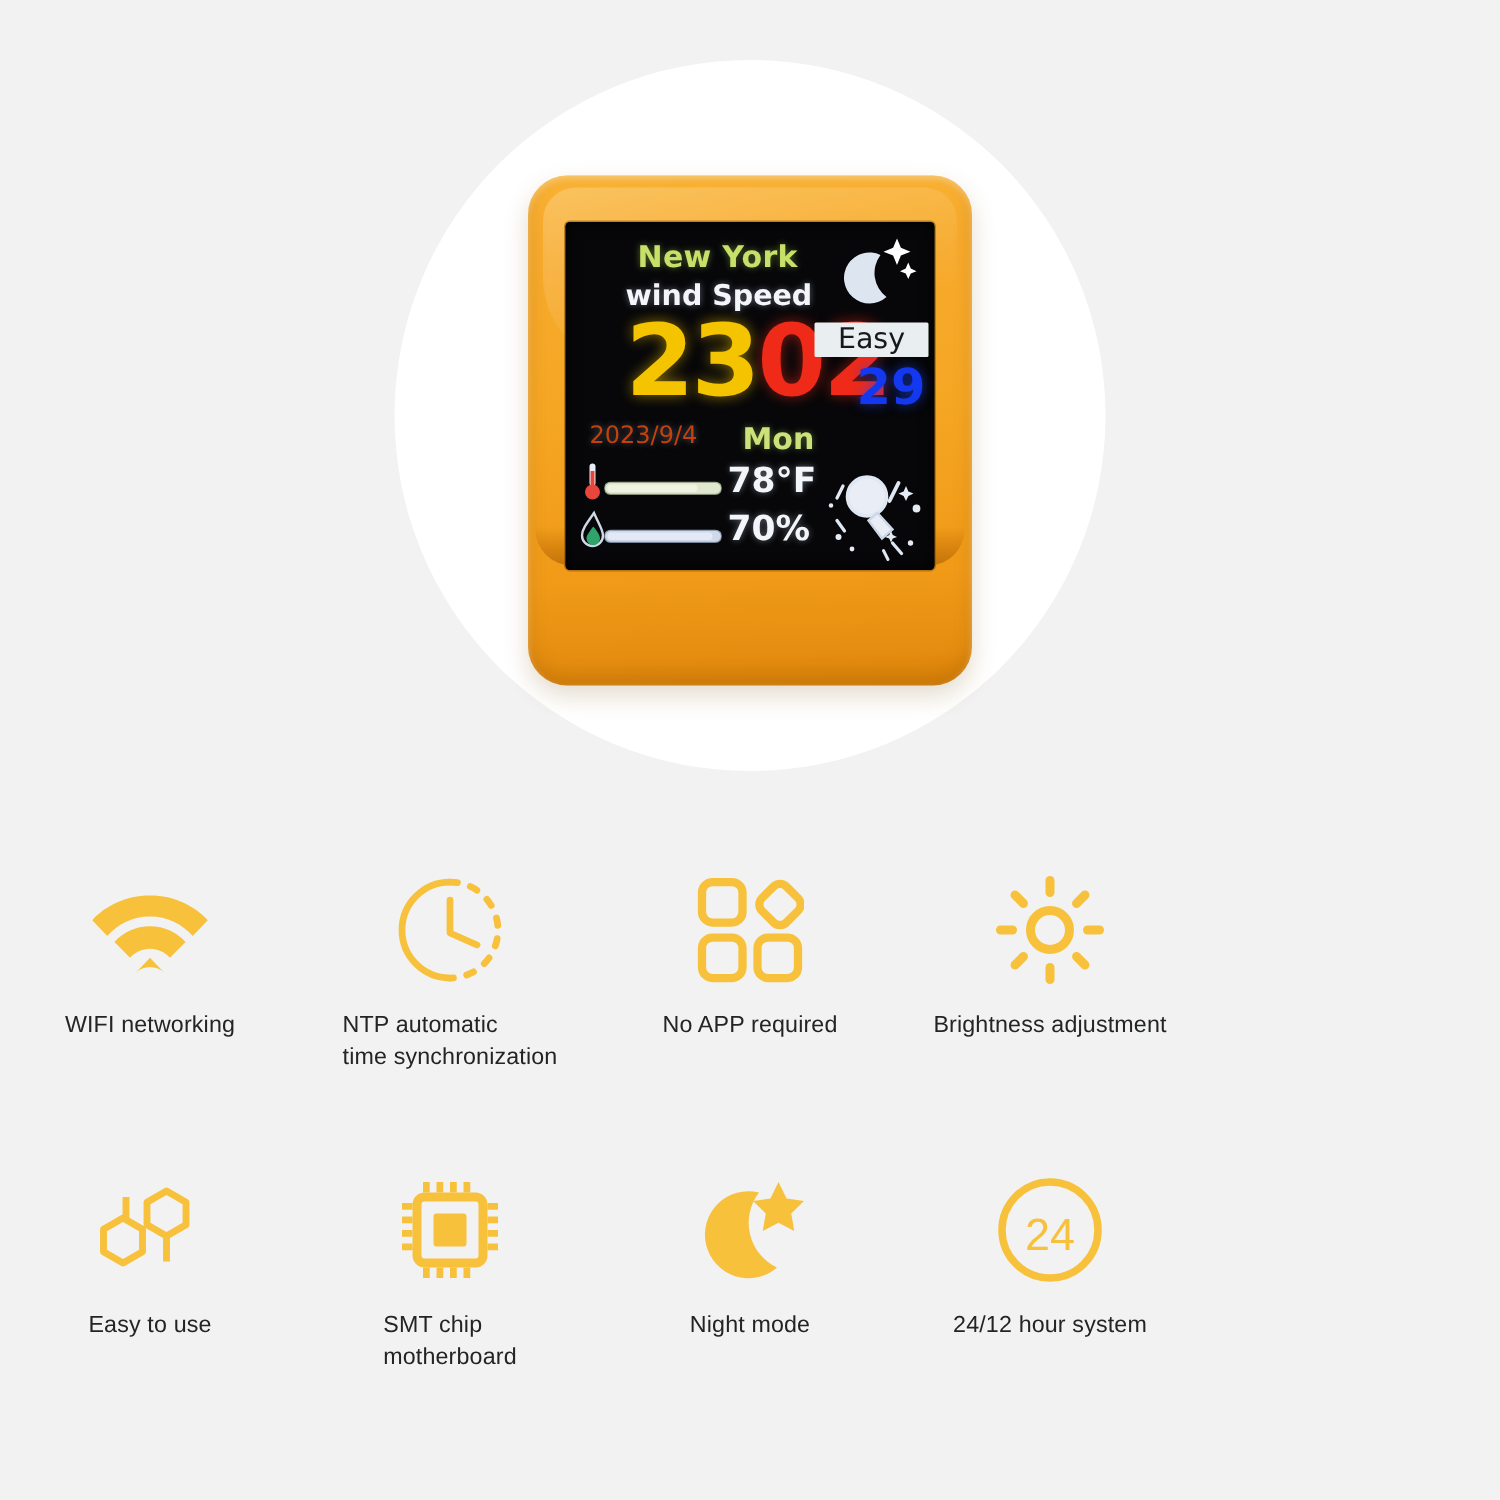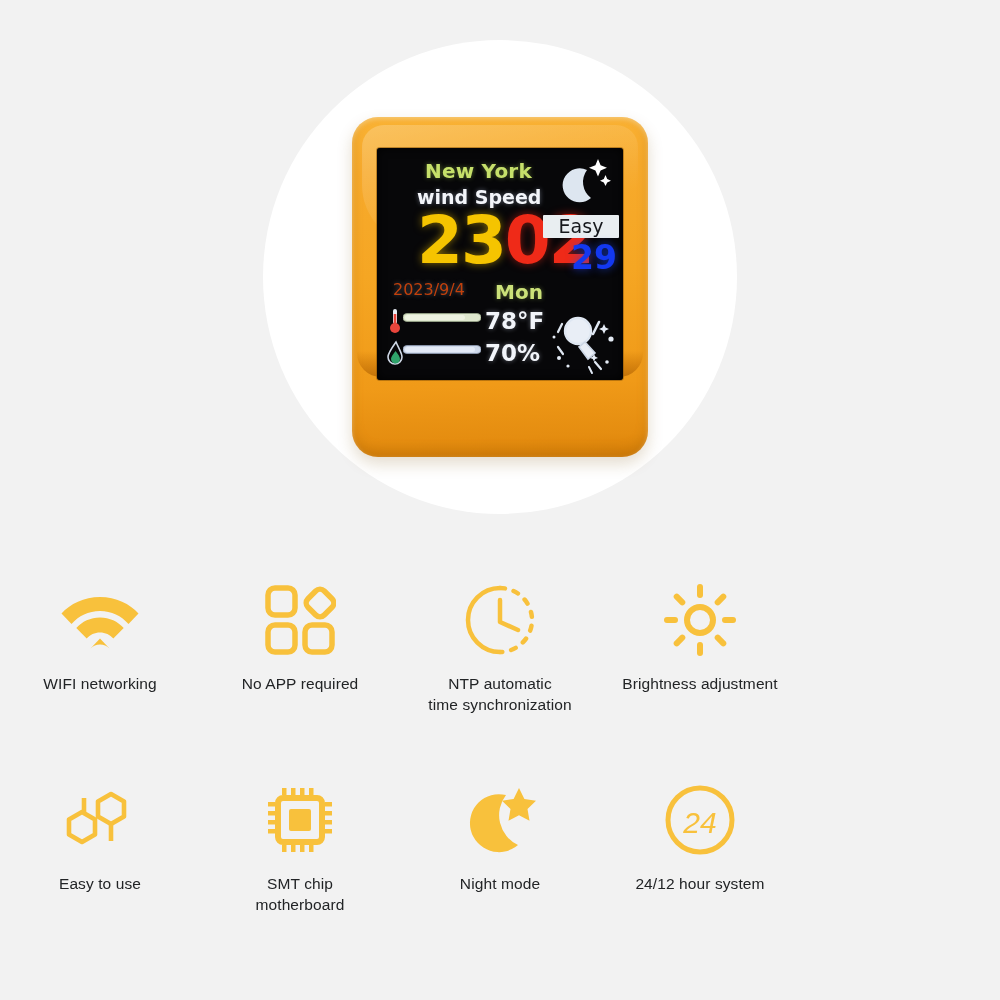--- a/index.html
+++ b/index.html
@@ -183,21 +183,21 @@
     font-size: 20px;
     font-weight: 700;
     color: #cbe179;
     text-shadow: 0 0 5px rgba(190,225,100,0.4);
   }
 
   .lcd-metric {
     position: absolute;
     left: 10px;
     display: flex;
-    align-items: flex-start;
+    align-items: center;
     gap: 0;
   }
   #lcd-metric-temp { top: 160px; }
   #lcd-metric-hum  { top: 192px; }
   .lcd-metric .bar-wrap { width: 78px; height: 11px; position: relative; }
   .lcd-metric .mval {
     font-size: 23px;
     font-weight: 700;
     color: #f2f5fa;
     text-shadow: 0 0 5px rgba(225,235,255,0.4);
@@ -235,26 +235,25 @@
     align-items: center;
     justify-content: flex-start;
   }
   .feature-icon {
     width: 84px;
     height: 84px;
     display: flex;
     align-items: center;
     justify-content: center;
     margin-bottom: 12px;
-    font-style: italic;
   }
   .feature-label {
     font-size: 15.5px;
     color: #222426;
-    text-align: center;
+    text-align: left;
     line-height: 1.35;
     font-family: "Liberation Sans", sans-serif;
     white-space: pre-line;
     letter-spacing: 0.1px;
   }
 </style>
 </head>
 <body>
 
 <div id="hero">
@@ -354,41 +353,41 @@
             <path d="M40 49.5 l-9.5 10 a13.5 13.5 0 0 1 19 0 z"></path>
           </g>
         </svg>
       </div>
       <div class="feature-label">WIFI networking</div>
     </div>
 
     <div class="feature-cell">
       <div class="feature-icon">
         <svg width="72" height="72" viewBox="0 0 72 72">
+          <path d="M36 4 A32 32 0 1 0 36 68" fill="none" stroke="#f8c13c" stroke-width="4.5" stroke-linecap="round"></path>
+          <path d="M36 4 A32 32 0 0 1 36 68" fill="none" stroke="#f8c13c" stroke-width="4.5" stroke-linecap="round" stroke-dasharray="5 9"></path>
+          <path d="M36 16 L36 38 L54 46" fill="none" stroke="#f8c13c" stroke-width="4.5" stroke-linecap="round" stroke-linejoin="round"></path>
+        </svg>
+      </div>
+      <div class="feature-label">NTP automatic
+time synchronization</div>
+    </div>
+
+    <div class="feature-cell">
+      <div class="feature-icon">
+        <svg width="72" height="72" viewBox="0 0 72 72">
           <g fill="none" stroke="#f8c13c" stroke-width="5.5">
             <rect x="4" y="4" width="27" height="27" rx="7"></rect>
             <rect x="4" y="41" width="27" height="27" rx="7"></rect>
             <rect x="41" y="41" width="27" height="27" rx="7"></rect>
             <rect x="44.5" y="7.5" width="23" height="23" rx="6" transform="rotate(45 56 19)"></rect>
           </g>
         </svg>
       </div>
       <div class="feature-label">No APP required</div>
-    </div>
-
-    <div class="feature-cell">
-      <div class="feature-icon">
-        <svg width="72" height="72" viewBox="0 0 72 72">
-          <path d="M36 4 A32 32 0 1 0 36 68" fill="none" stroke="#f8c13c" stroke-width="4.5" stroke-linecap="round"></path>
-          <path d="M36 4 A32 32 0 0 1 36 68" fill="none" stroke="#f8c13c" stroke-width="4.5" stroke-linecap="round" stroke-dasharray="5 9"></path>
-          <path d="M36 16 L36 38 L54 46" fill="none" stroke="#f8c13c" stroke-width="4.5" stroke-linecap="round" stroke-linejoin="round"></path>
-        </svg>
-      </div>
-      <div class="feature-label">NTP automatic
-time synchronization</div>
     </div>
 
 
     <div class="feature-cell">
       <div class="feature-icon">
         <svg width="72" height="72" viewBox="0 0 72 72">
           <circle cx="36" cy="36" r="13" fill="none" stroke="#f8c13c" stroke-width="6"></circle>
           <g stroke="#f8c13c" stroke-width="6" stroke-linecap="round">
             <path d="M36 3 L36 11"></path>
             <path d="M36 61 L36 69"></path>

